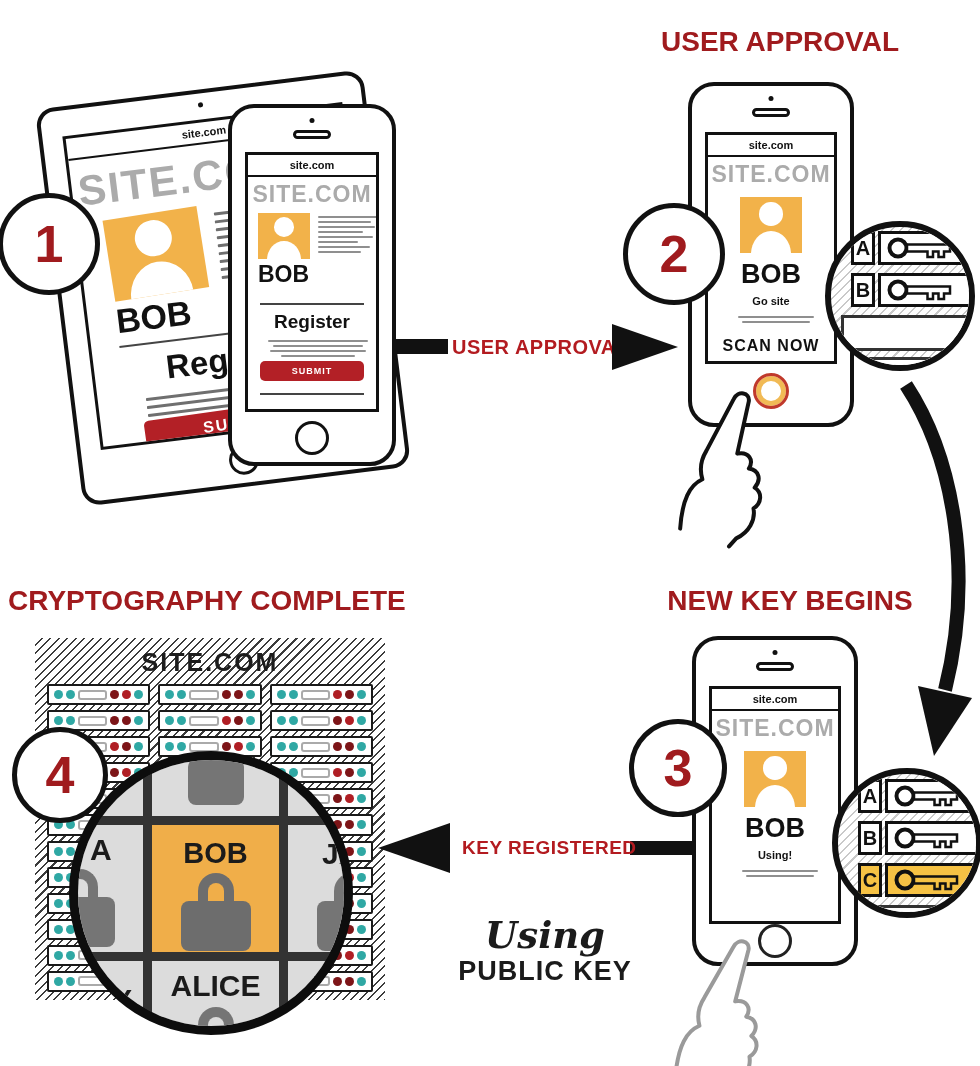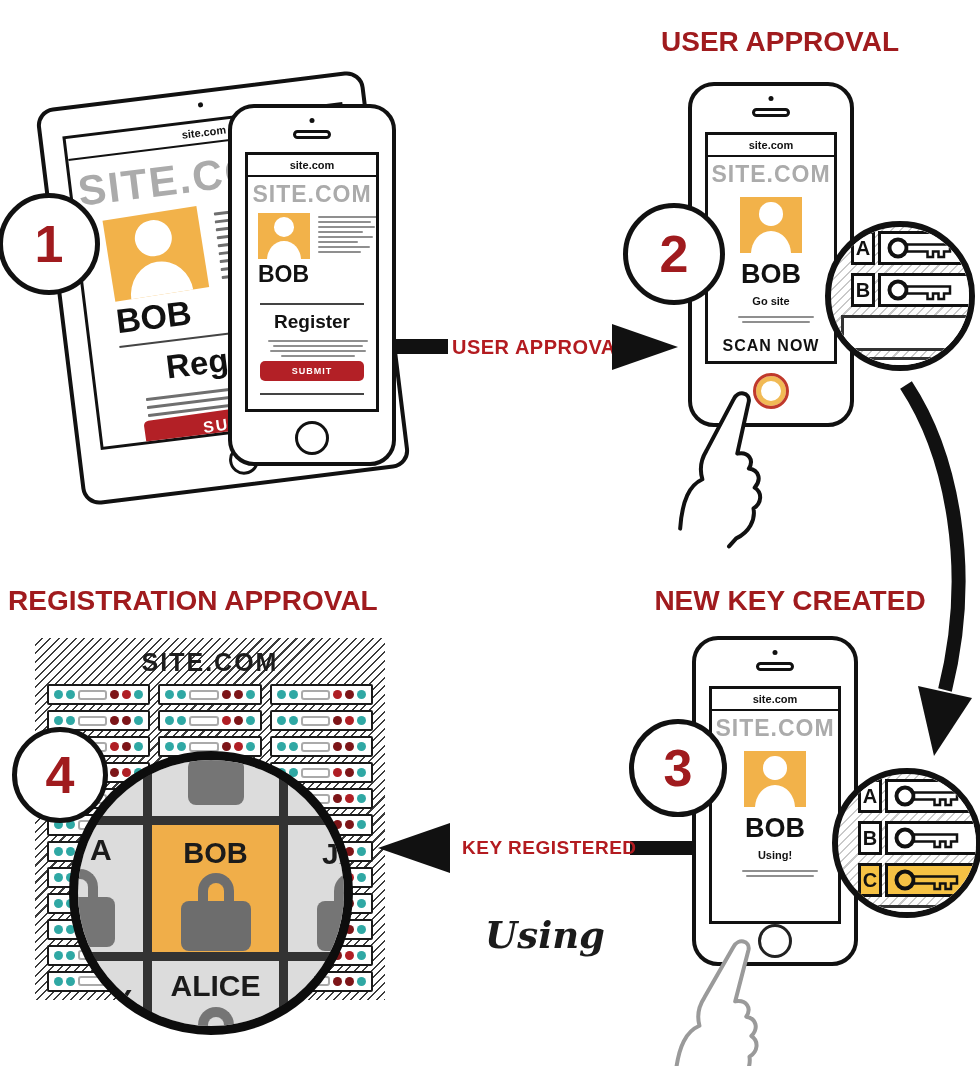--- a/index.html
+++ b/index.html
@@ -67,22 +67,22 @@
   #tagline .t-line2{font-weight:bold;font-size:27px;letter-spacing:1px;line-height:32px;}
   #tagline .t-line3{font-weight:bold;font-size:22px;letter-spacing:1px;line-height:26px;}
   svg{display:block;}
 </style>
 </head>
 <body>
 
 <div id="stage">
 
   <div class="abs step-title" style="left:615px;top:26px;width:330px;text-align:center;">USER APPROVAL</div>
-  <div class="abs step-title" style="left:630px;top:585px;width:320px;text-align:center;">NEW KEY CREATED</div>
-  <div class="abs step-title" style="left:8px;top:585px;width:440px;">REGISTRATION APPROVAL</div>
+  <div class="abs step-title" style="left:630px;top:585px;width:320px;text-align:center;">NEW KEY BEGINS</div>
+  <div class="abs step-title" style="left:8px;top:585px;width:440px;">CRYPTOGRAPHY COMPLETE</div>
 
   <div class="device tablet" style="left:58px;top:88px;width:330px;height:400px;transform:rotate(-7deg);z-index:1;">
     <div class="cam-dot" style="top:9px;"></div>
     <div class="screen" style="left:20px;right:20px;top:26px;bottom:50px;">
       <div class="urlbar">site.com</div>
       <div class="graysite" style="position:absolute;left:6px;top:30px;font-size:42px;letter-spacing:2px;">SITE.COM</div>
       <div class="avatar" style="left:28px;top:84px;width:95px;height:82px;transform:rotate(-2deg);"></div>
       <div class="abs scr-dark" style="left:138px;top:86px;width:125px;">
           <div class="scr" style="width: 96%;"></div>
           <div class="scr" style="width: 86%;"></div>
@@ -257,20 +257,21 @@
   <svg class="abs" style="left:700px;top:934px;z-index:6;transform:rotate(22deg);transform-origin:43px 8px;" width="100" height="160" viewBox="0 0 100 160">
     <path d="M30 156 C 22 128 24 112 34 102 C 28 94 26 84 28 74 L 36 16 C 37 6 49 4 51 13 L 58 66 C 68 60 76 66 74 76 C 84 74 90 82 86 92 C 95 94 98 104 92 112 C 98 122 96 136 86 146 L 82 156" fill="#fff" stroke="#9a9a9a" stroke-width="4" stroke-linejoin="round" stroke-linecap="round"></path>
   </svg>
 
   <div class="tri" style="left:378px;top:823px;border-top:25px solid transparent;border-bottom:25px solid transparent;border-right:72px solid #111;z-index:5;"></div>
   <div class="arrow-label" style="left:462px;top:837px;font-size:19px;z-index:5;">KEY REGISTERED</div>
   <div class="bar" style="left:630px;top:841px;width:64px;height:14px;z-index:1;"></div>
 
   <div id="tagline">
     <div class="t-using">Using</div>
+    <div class="t-line2">PUBLIC KEY</div>
   </div>
 
   <div id="rack">
     <div class="rack-title">SITE.COM</div>
     <div id="server-grid">
         <div class="server">
           <div class="dot" style="background: rgb(47, 168, 164);"></div>
           <div class="dot" style="background: rgb(47, 168, 164);"></div>
           <div class="slot"></div>
           <div class="dot" style="background: rgb(125, 21, 24);"></div>

